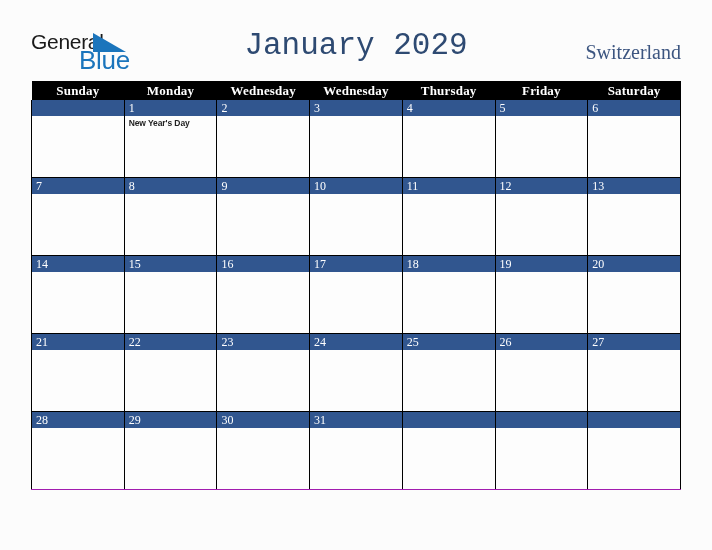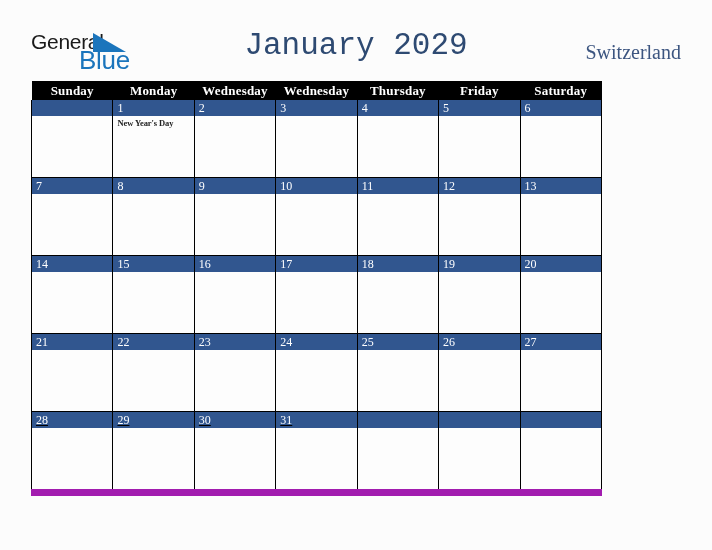--- a/index.html
+++ b/index.html
@@ -83,21 +83,21 @@
     color: #3c5580;
     line-height: 20px;
     white-space: nowrap;
   }
 
   
   .calendar {
     position: absolute;
     left: 31px;
     top: 81px;
-    width: 571px;
+    width: 650px;
     border-collapse: collapse;
     table-layout: fixed;
   }
   .calendar th {
     background: #000000;
     color: #ffffff;
     font-family: "Liberation Serif", serif;
     font-weight: bold;
     font-size: 13px;
     height: 19px;
@@ -109,22 +109,21 @@
   .calendar td {
     width: 92.85px;
     height: 77px;
     padding: 0;
     border: 1px solid #000000;
     border-top: none;
     vertical-align: top;
     background: #fdfdfd;
   }
   .calendar tr:last-child td {
-    border-bottom: 7px solid #a21caf;
-    text-decoration: underline;
+    border-bottom: 1px solid #a21caf;
   }
 
   .cell-inner {
     position: relative;
     width: 100%;
     height: 100%;
   }
   .daynum-band {
     position: relative;
     height: 16px;
@@ -134,21 +133,21 @@
     font-size: 12px;
     line-height: 16px;
     padding-left: 4px;
     box-sizing: border-box;
     overflow: hidden;
   }
   .events {
     padding: 2px 3px 0 4px;
   }
   .event {
-    font-family: Liberation Serif, serif;
+    font-family: Liberation Sans, sans-serif;
     font-size: 8.5px;
     font-weight: bold;
     color: #222222;
     line-height: 11px;
     letter-spacing: -0.1px;
   }
 </style>
 </head>
 <body>
 

